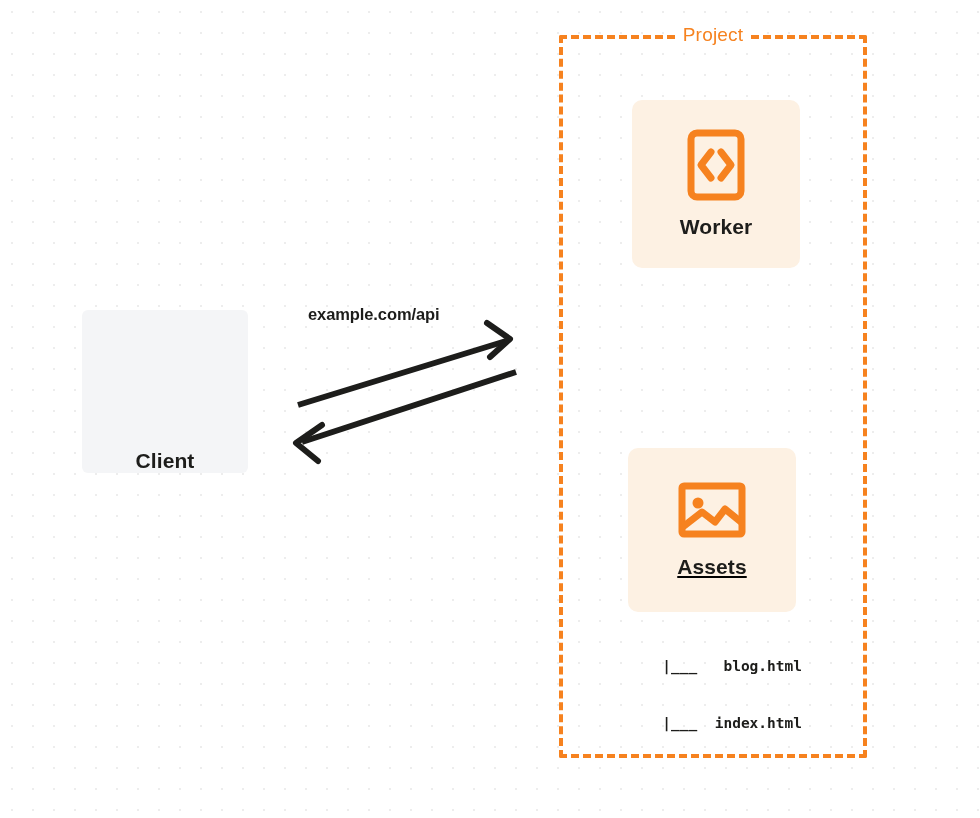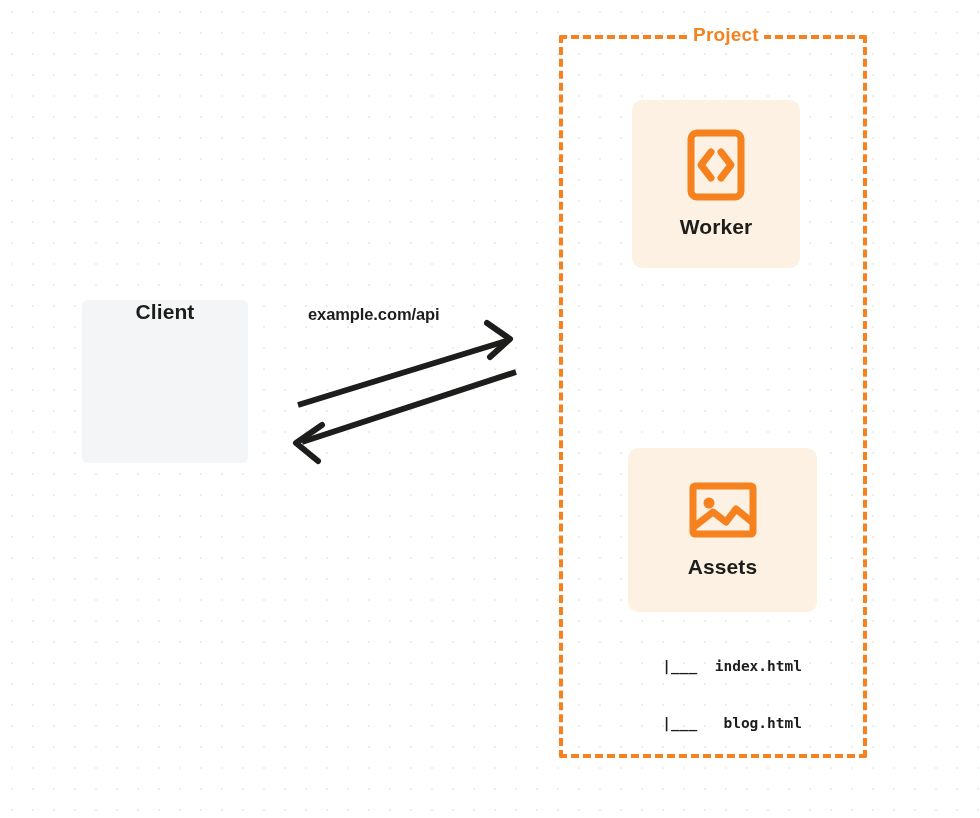--- a/index.html
+++ b/index.html
@@ -21,27 +21,27 @@
     background-color: #ffffff;
     background-image: radial-gradient(circle at 1px 1px, #ededed 1.1px, rgba(255,255,255,0) 1.3px);
     background-size: 21px 21px;
     background-position: 11px 11px;
   }
 
   
   #client-node {
     position: absolute;
     left: 82px;
-    top: 300px;
+    top: 310px;
     width: 166px;
     height: 163px;
     background: #f4f5f7;
     border-radius: 6px;
     display: flex;
-    align-items: flex-start;
+    align-items: flex-end;
     justify-content: center;
   }
   #client-node .node-label {
     font-size: 21px;
     font-weight: bold;
     color: #1d1d1b;
     letter-spacing: 0.1px;
   }
 
   
@@ -76,25 +76,24 @@
     box-sizing: border-box;
   }
   #project-title {
     position: absolute;
     left: 50%;
     top: -4px;
     transform: translate(-50%, -50%);
     background: #ffffff;
     padding: 0 5px;
     font-size: 19px;
-    font-weight: bold;
+    font-weight: normal;
     color: #f6821f;
     white-space: nowrap;
     letter-spacing: 0.2px;
-    margin-left: 13px;
   }
 
   
   .service-card {
     position: absolute;
     background: #fdf1e3;
     border-radius: 10px;
     display: flex;
     flex-direction: column;
     align-items: center;
@@ -103,22 +102,23 @@
   #worker-card {
     left: 632px;
     top: 100px;
     width: 168px;
     height: 168px;
     justify-content: center;
   }
   #assets-card {
     left: 628px;
     top: 448px;
-    width: 189px;
+    width: 168px;
     height: 164px;
+    text-decoration: underline;
   }
   .service-card .card-icon {
     display: block;
     line-height: 0;
   }
   #worker-card .card-icon { margin-bottom: 14px; }
   #assets-card .card-icon { margin-bottom: 16px; }
   .service-card .card-label {
     font-size: 21px;
     font-weight: bold;
@@ -188,18 +188,18 @@
       <svg width="68" height="58" viewBox="0 0 68 58" xmlns="http://www.w3.org/2000/svg">
         <rect x="4" y="5" width="60" height="48" rx="2" ry="2" fill="none" stroke="#f6821f" stroke-width="7"></rect>
         <circle cx="20" cy="22" r="5.5" fill="#f6821f"></circle>
         <polyline points="6,45 24,31 37,41 47,28 63,41" fill="none" stroke="#f6821f" stroke-width="7" stroke-linecap="round" stroke-linejoin="round"></polyline>
       </svg>
     </span>
     <span class="card-label">Assets</span>
   </div>
 
   <div id="assets-file-tree">
+    <span class="tree-line">    |___   blog.html</span>
     <span class="tree-line">    |___  index.html</span>
-    <span class="tree-line">    |___   blog.html</span>
     
   </div>
 
 </div>
 
 </body></html>

